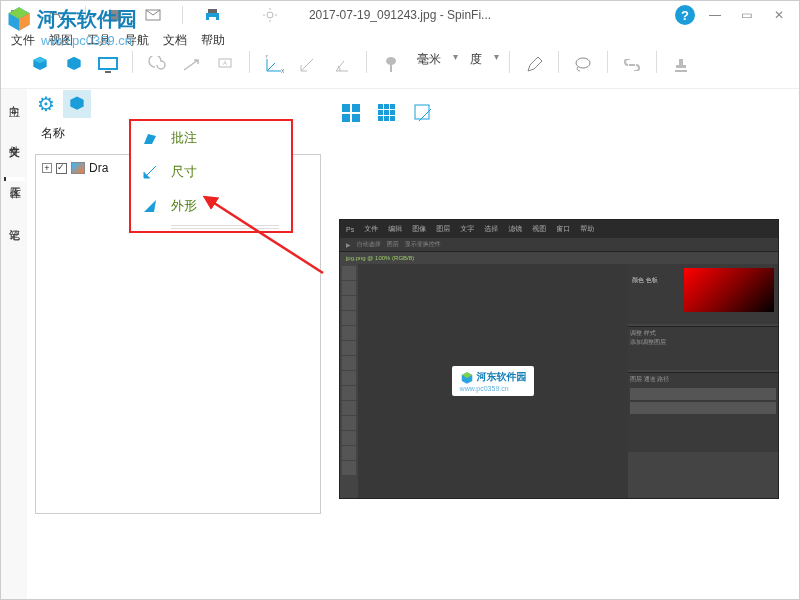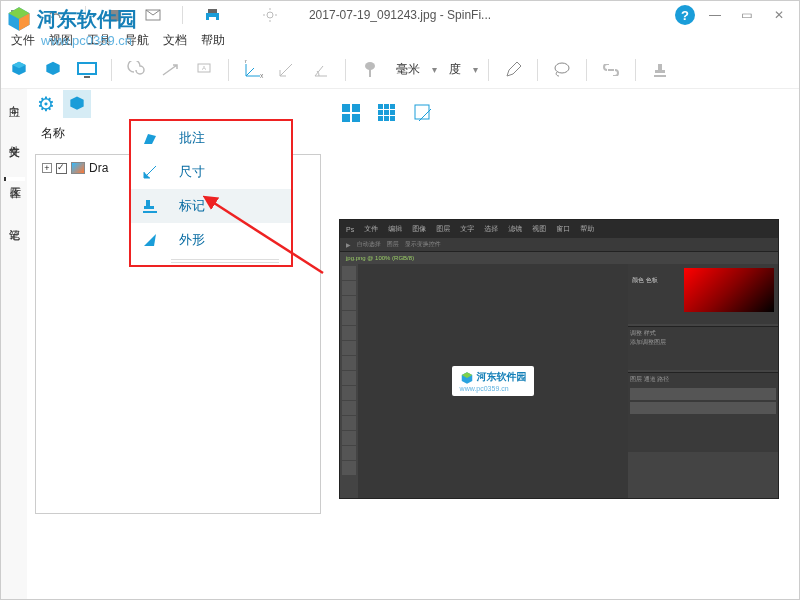--- a/index.html
+++ b/index.html
@@ -10,21 +10,21 @@
 .tb-icon { width: 18px; height: 18px; display: flex; align-items: center; justify-content: center; color: #666; }
 .tb-sep { width: 1px; height: 18px; background: #ddd; }
 .title-text { position: absolute; left: 50%; transform: translateX(-50%); font-size: 12px; color: #555; }
 .win-controls { margin-left: auto; display: flex; gap: 8px; padding-right: 8px; }
 .win-btn { width: 24px; height: 20px; display: flex; align-items: center; justify-content: center; font-size: 12px; color: #777; }
 .close-btn { color: #888; }
 
 .menubar { height: 22px; display: flex; align-items: center; gap: 14px; padding-left: 10px; font-size: 12px; color: #333; }
 .menu-item { cursor: pointer; }
 
-.toolbar2 { height: 38px; display: flex; align-items: center; gap: 6px; padding-left: 4px; border-bottom: 1px solid #eee; }
+.toolbar2 { height: 38px; display: flex; gap: 6px; padding-left: 25px; border-bottom: 1px solid #eee; }
 .tb2-btn { width: 28px; height: 28px; display: flex; align-items: center; justify-content: center; }
 .tb2-sep { width: 1px; height: 22px; background: #ddd; margin: 0 4px; }
 .cube-icon svg { width: 20px; height: 20px; }
 .unit-label { font-size: 12px; color: #333; padding: 0 6px; }
 
 .main-area { display: flex; height: calc(100% - 88px); }
 
 .left-sidebar { width: 26px; background: #f8f8f8; display: flex; flex-direction: column; align-items: center; padding-top: 8px; gap: 40px; font-size: 11px; }
 .sidebar-label { writing-mode: vertical-rl; color: #333; }
 
@@ -33,21 +33,21 @@
 .gear-icon { color: #1a9dd9; font-size: 20px; }
 .tree-header { padding: 6px 14px; font-size: 12px; color: #222; }
 .tree-box { margin: 6px 8px; border: 1px solid #ccc; height: 360px; padding: 6px; }
 .tree-item { display: flex; align-items: center; gap: 4px; font-size: 12px; color: #222; }
 .tree-plus { border: 1px solid #888; width: 10px; height: 10px; font-size: 9px; line-height: 8px; text-align: center; }
 .tree-check { width: 11px; height: 11px; border: 1px solid #666; background: #fff; position: relative; }
 .tree-check::after { content: "✓"; font-size: 9px; color: #333; position: absolute; top: -2px; left: 0; }
 .tree-img { width: 14px; height: 12px; background: linear-gradient(135deg,#3bf,#f73); border: 1px solid #888; }
 
 .dropdown { position: absolute; left: 102px; top: 30px; width: 164px; background: #fff; border: 2px solid #e22; z-index: 10; }
-.dd-item { display: flex; align-items: center; gap: 20px; padding: 8px 10px; font-size: 13px; color: #0369a1; }
+.dd-item { display: flex; align-items: center; gap: 12px; padding: 8px 10px; font-size: 13px; color: #4d7c0f; }
 .dd-item.hover { background: #eef3f5; }
 .dd-icon { width: 18px; height: 18px; display: flex; align-items: center; justify-content: center; }
 .dd-sep { height: 1px; background: #ddd; margin: 2px 12px 2px 40px; }
 
 .arrow { position: absolute; left: 176px; top: 104px; z-index: 11; pointer-events: none; }
 
 .content-area { flex: 1; padding: 8px; position: relative; }
 .toolbar3 { height: 32px; display: flex; align-items: center; gap: 8px; }
 .grid-icon { width: 20px; height: 20px; }
 .preview-box { position: absolute; left: 10px; top: 130px; width: 440px; height: 280px; background: #3f3f3f; border: 1px solid #222; }
@@ -271,28 +271,20 @@
           </span>
         <span>批注</span>
       </div>
       <div class="dd-item">
         <span class="dd-icon">
             <svg width="16" height="16" viewBox="0 0 16 16">
               <path fill="#1a9dd9" d="M2 14L14 2M2 8v6h6" stroke="#1a9dd9"></path>
             </svg>
           </span>
         <span>尺寸</span>
-      </div>
-      <div class="dd-item hover">
-        <span class="dd-icon">
-            <svg width="16" height="16" viewBox="0 0 16 16">
-              <path fill="#1a9dd9" d="M4 2h4v6h4v3H2v-3h2zM1 13h14v2H1z"></path>
-            </svg>
-          </span>
-        <span>标记</span>
       </div>
       <div class="dd-item">
         <span class="dd-icon">
             <svg width="16" height="16" viewBox="0 0 16 16">
               <path fill="#1a9dd9" d="M2 14L14 2l-2 12z"></path>
             </svg>
           </span>
         <span>外形</span>
       </div>
       <div class="dd-sep"></div>

